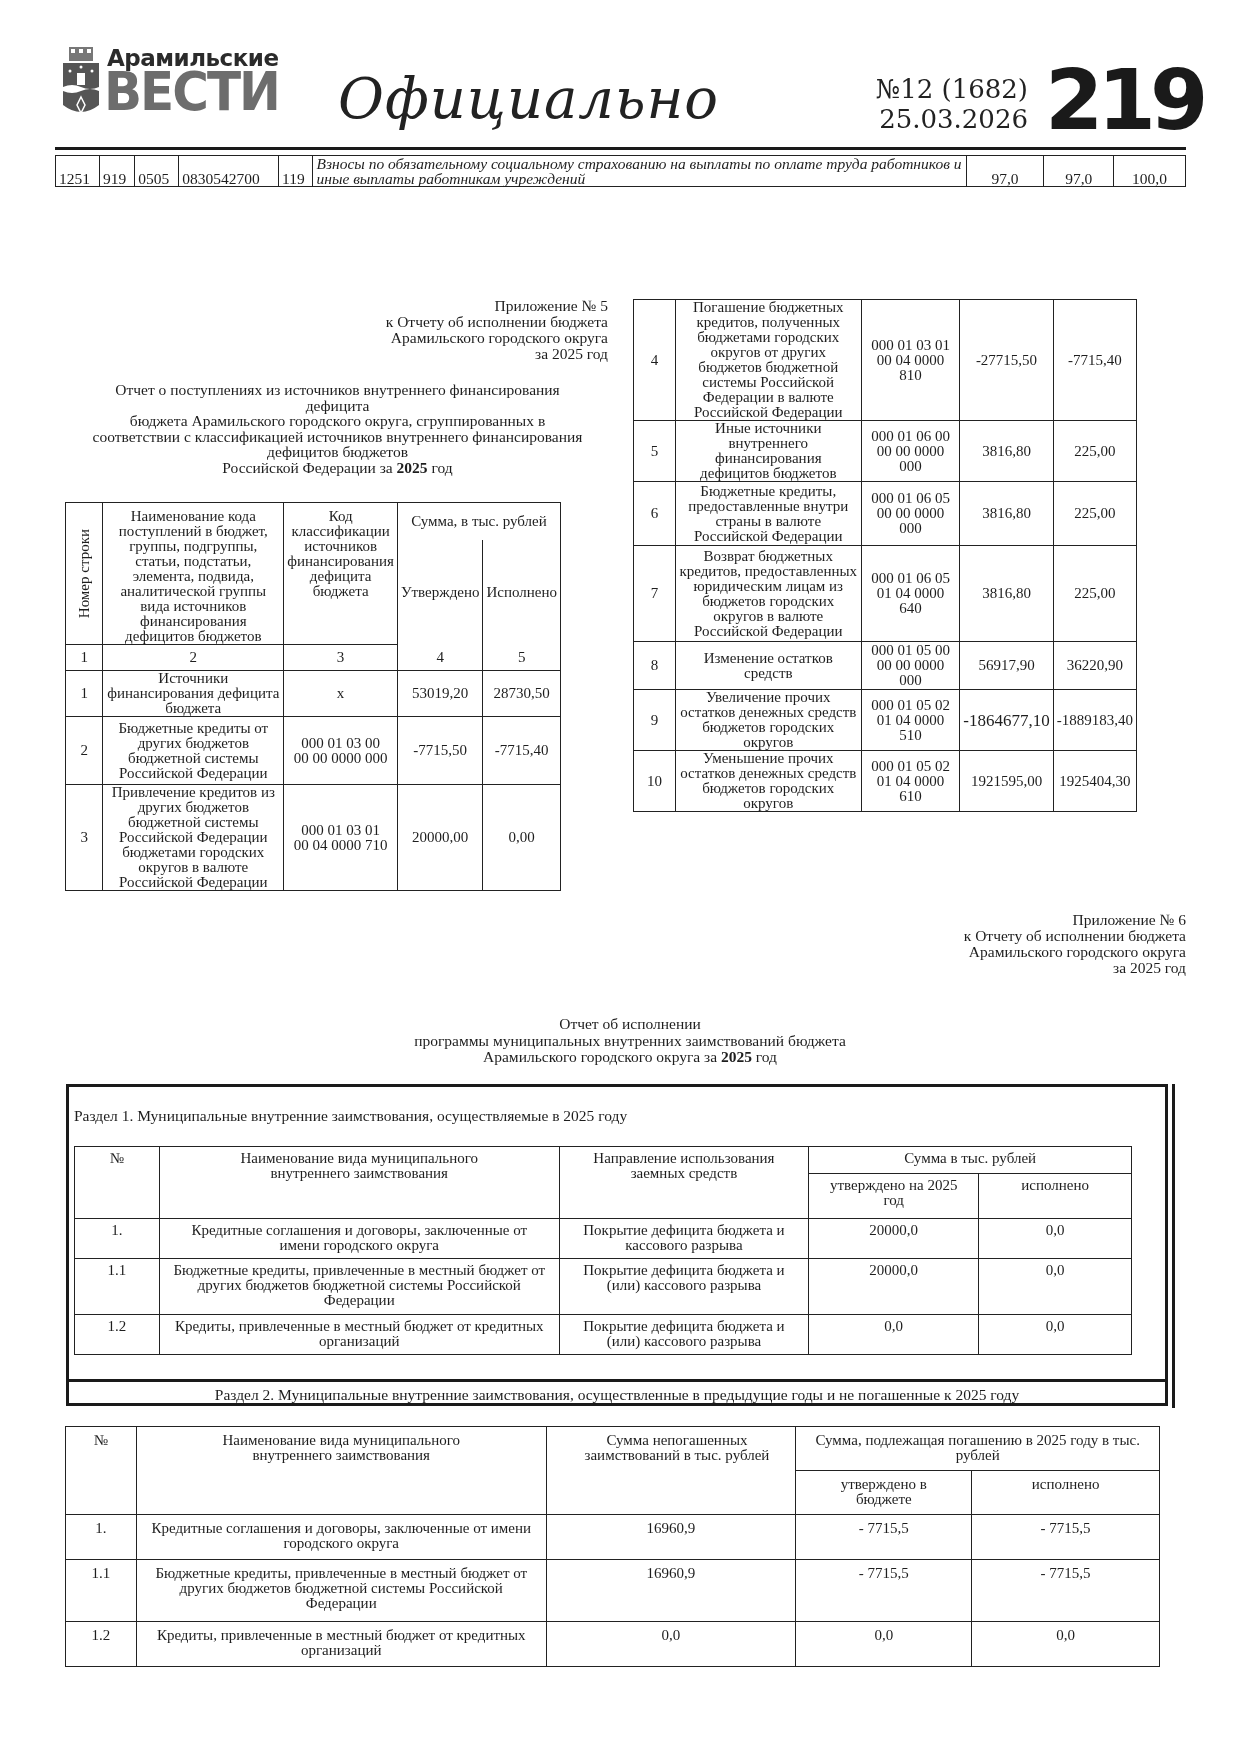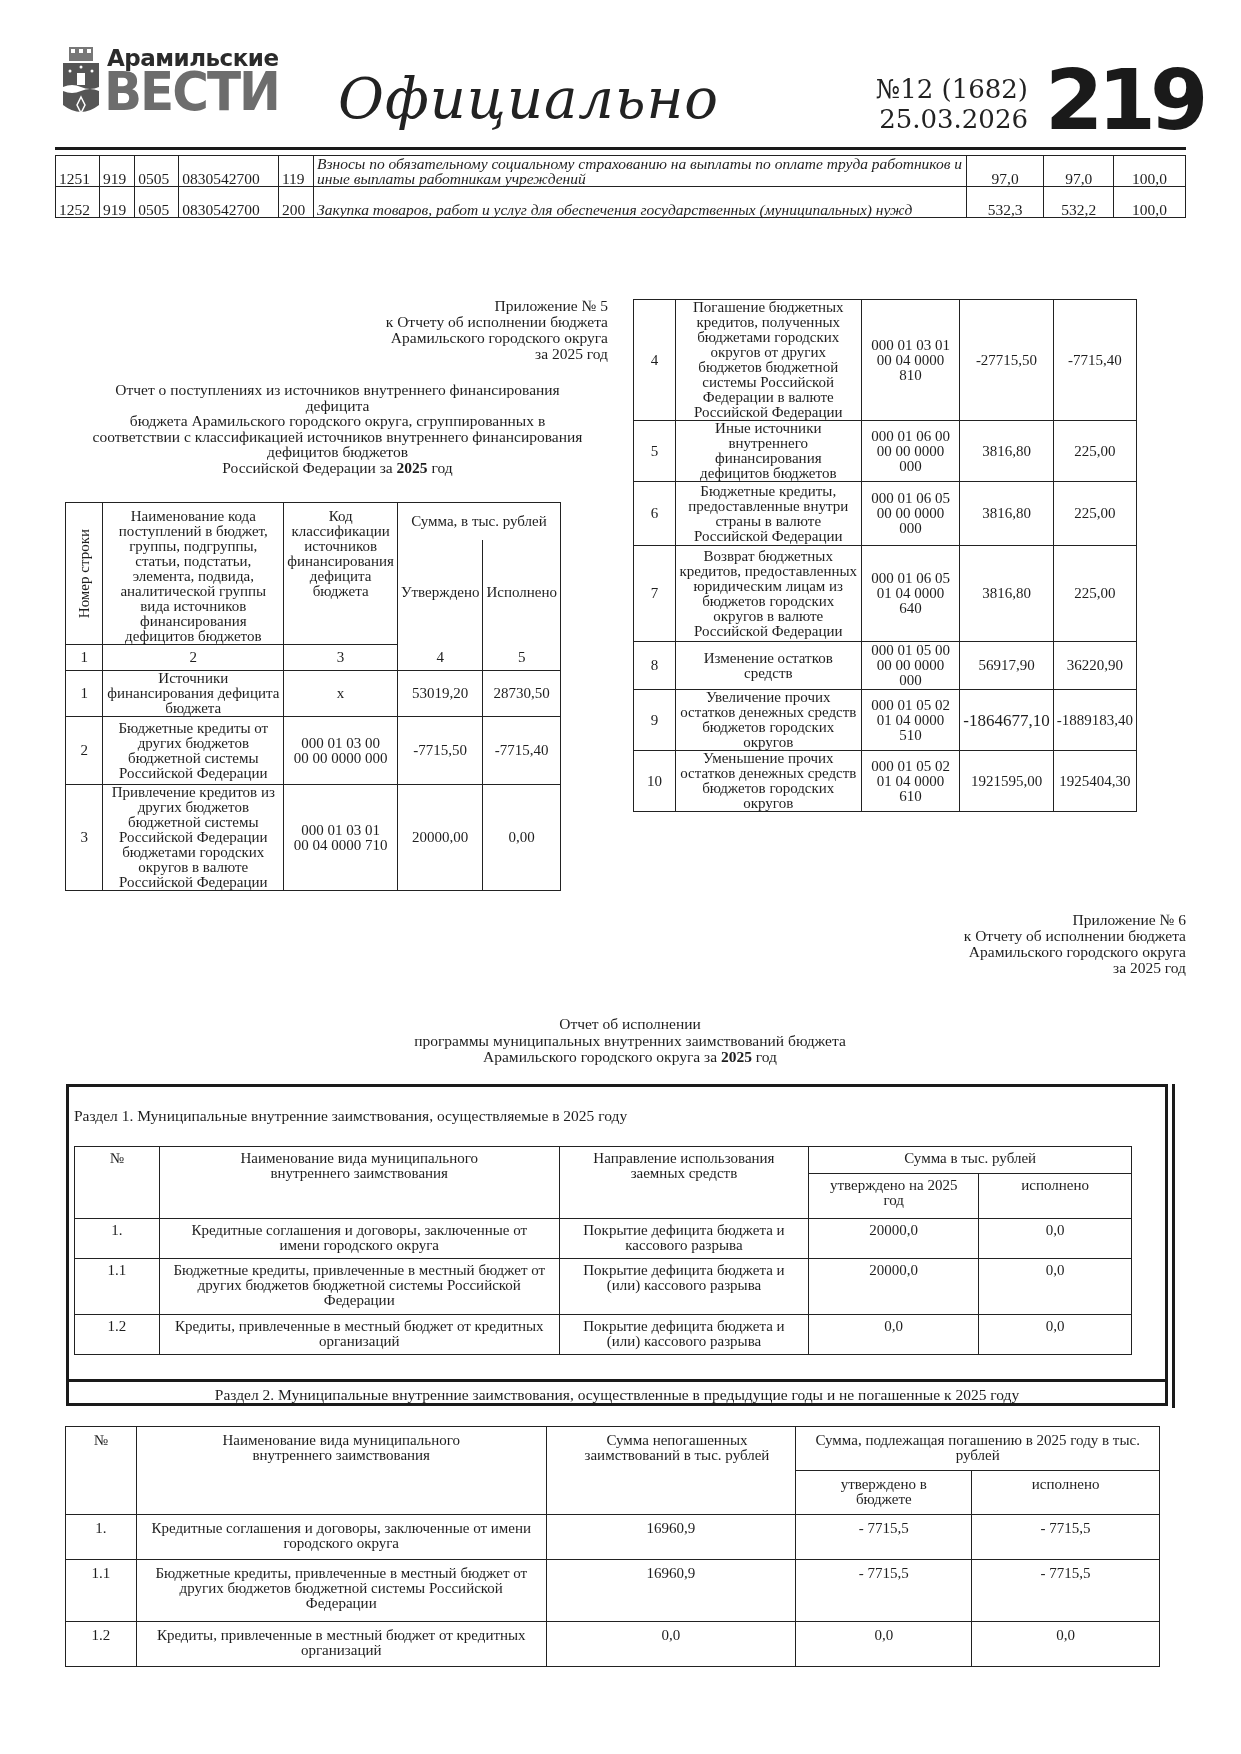--- a/index.html
+++ b/index.html
@@ -85,31 +85,20 @@
         <td>1251</td>
         <td>919</td>
         <td>0505</td>
         <td>0830542700</td>
         <td>119</td>
         <td class="desc">Взносы по обязательному социальному страхованию на выплаты по оплате труда работников и иные выплаты работникам учреждений</td>
         <td class="num">97,0</td>
         <td class="num">97,0</td>
         <td class="num">100,0</td>
       </tr>
-      <tr style="height: 31px;">
-        <td>1252</td>
-        <td>919</td>
-        <td>0505</td>
-        <td>0830542700</td>
-        <td>200</td>
-        <td class="desc">Закупка товаров, работ и услуг для обеспечения государственных (муниципальных) нужд</td>
-        <td class="num">532,3</td>
-        <td class="num">532,2</td>
-        <td class="num">100,0</td>
-      </tr>
     </tbody>
 </table>
 
 <div class="abs appx" style="left:300px;top:298px;width:308px;">
   <div>Приложение № 5</div>
   <div>к Отчету об исполнении бюджета</div>
   <div>Арамильского городского округа</div>
   <div>за 2025 год</div>
 </div>
 <div class="abs rep-title" style="left:65px;top:382px;width:545px;">

